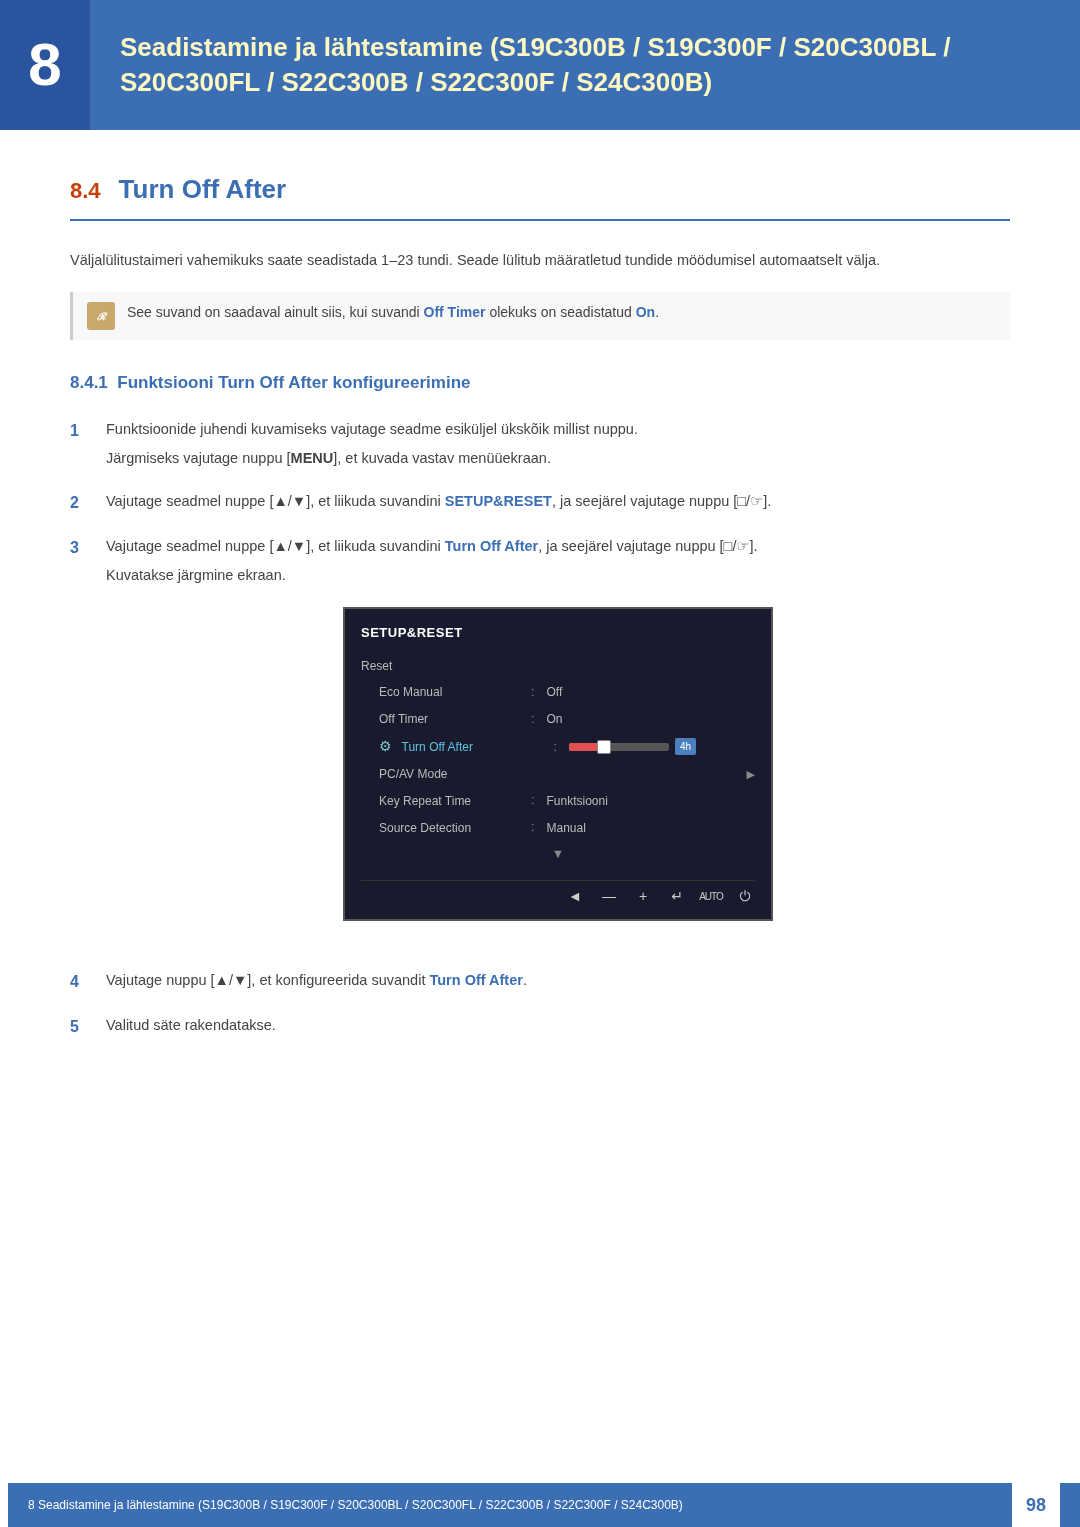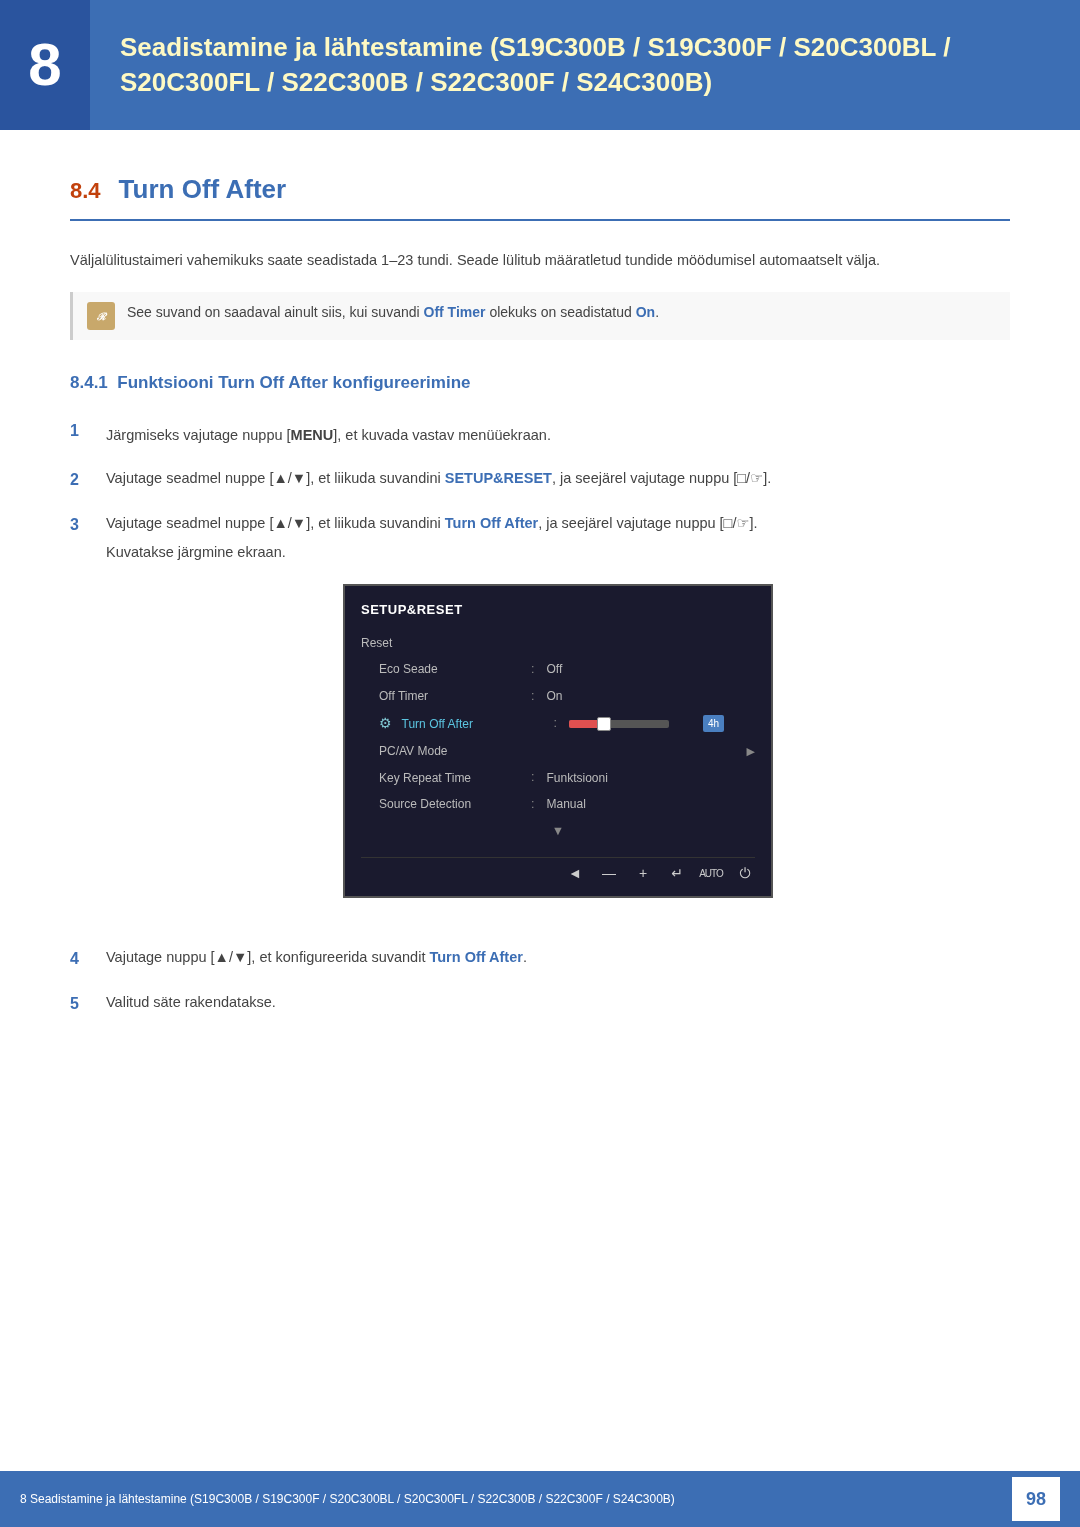--- a/index.html
+++ b/index.html
@@ -275,21 +275,20 @@
       border-radius: 2px;
       border: 1px solid #888;
     }
 
     .slider-value-badge {
       background: #4a7fc0;
       color: #fff;
       font-size: 10px;
       padding: 1px 5px;
       border-radius: 2px;
-      margin-left: 28px;
     }
 
     .arrow-right {
       color: #888;
       font-size: 11px;
       margin-left: auto;
     }
 
     
     .monitor-bottom-bar {
@@ -314,23 +313,23 @@
       height: 16px;
       display: flex;
       align-items: center;
       justify-content: center;
     }
 
     
     .page-footer {
       position: absolute;
       bottom: 0;
-      left: 0;
+      left: 8px;
       right: 0;
-      height: 56px;
+      height: 44px;
       background: #3c6eb4;
       display: flex;
       align-items: center;
       justify-content: space-between;
       padding: 0 20px;
     }
 
     .footer-text {
       color: #fff;
       font-size: 12px;
@@ -383,20 +382,21 @@
 
     <div class="subsection-heading">
       <span>8.4.1</span>&nbsp;&nbsp;<span>Funktsiooni Turn Off After konfigureerimine</span>
     </div>
 
     <ul class="steps-list">
 
       <li class="step-item">
         <span class="step-number">1</span>
         <div class="step-content">
+          <p class="step-text">Funktsioonide juhendi kuvamiseks vajutage seadme esiküljel ükskõik millist nuppu.</p>
           <p class="step-sub-text">
             Järgmiseks vajutage nuppu [<strong>MENU</strong>], et kuvada vastav menüüekraan.
           </p>
         </div>
       </li>
 
       <li class="step-item">
         <span class="step-number">2</span>
         <div class="step-content">
           <p class="step-text">
@@ -416,21 +416,21 @@
           <div class="monitor-mockup-container">
             <div class="monitor-screen">
               <div class="menu-title">SETUP&amp;RESET</div>
               <ul class="menu-items-list">
 
                 <li class="menu-row">
                   <span class="menu-row-label">Reset</span>
                 </li>
 
                 <li class="menu-row" style="padding-left:18px;">
-                  <span class="menu-row-label">Eco Seade</span>
+                  <span class="menu-row-label">Eco Manual</span>
                   <span class="menu-row-sep">:</span>
                   <span class="menu-row-value">Off</span>
                 </li>
 
                 <li class="menu-row" style="padding-left:18px;">
                   <span class="menu-row-label">Off Timer</span>
                   <span class="menu-row-sep">:</span>
                   <span class="menu-row-value">On</span>
                 </li>
 

